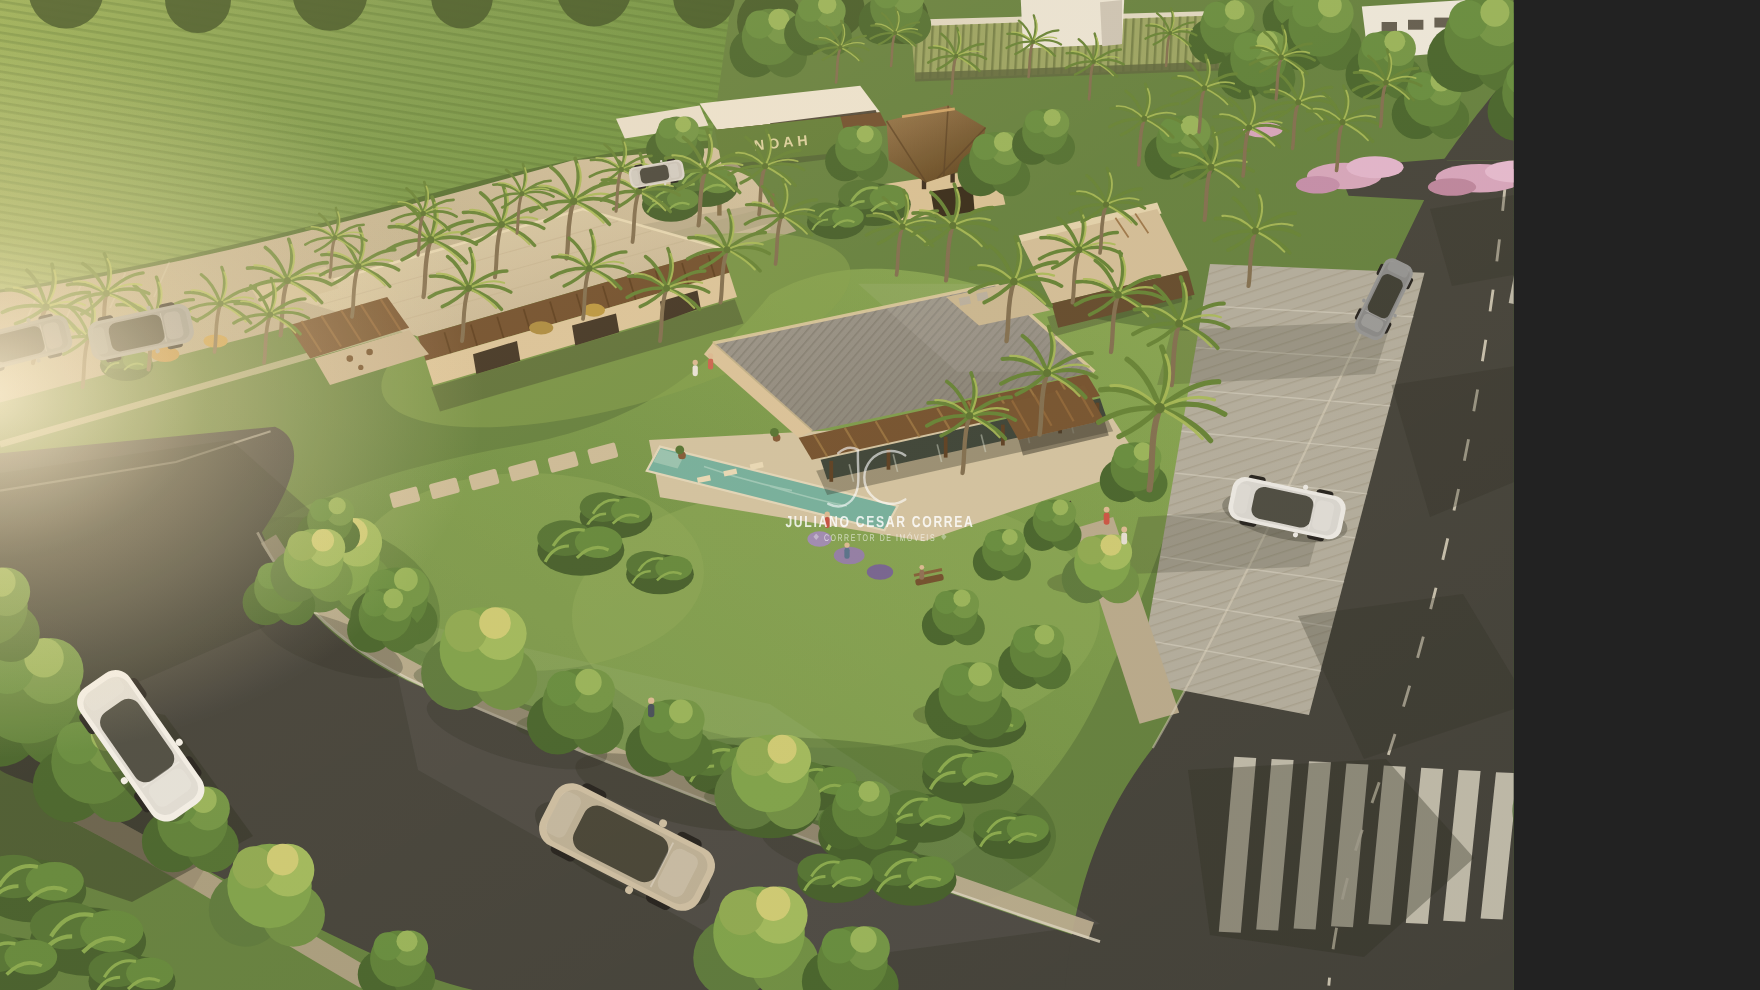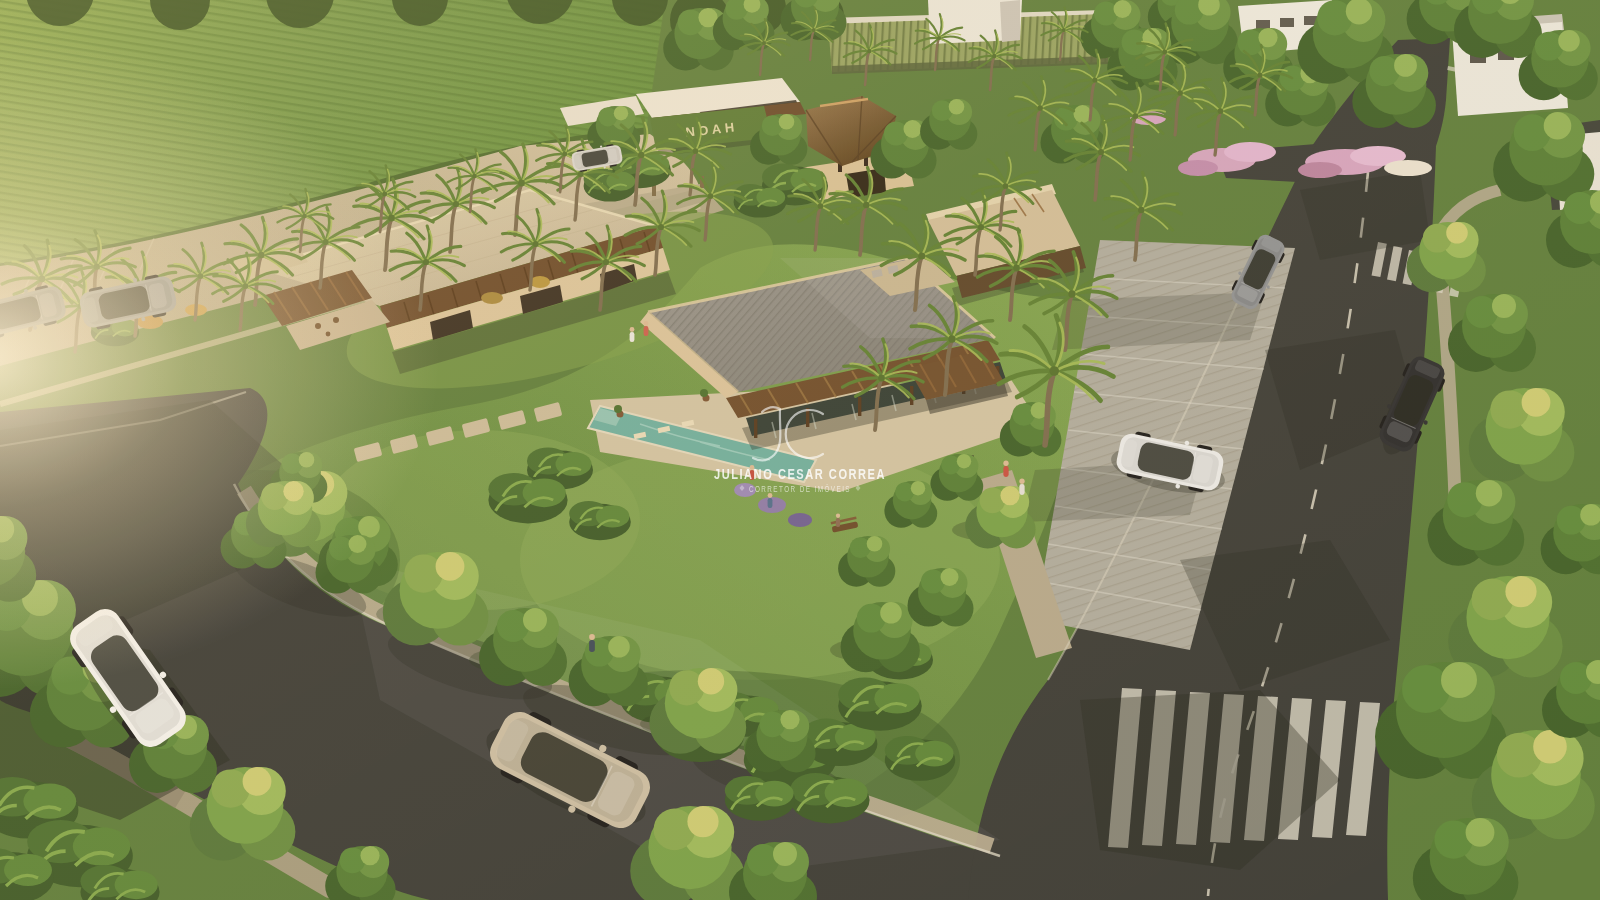--- a/index.html
+++ b/index.html
@@ -1,16 +1,16 @@
 <!DOCTYPE html>
 <html><head>
 <meta charset="utf-8">
 <style>
   html,body{margin:0;padding:0;background:#222;}
-  .stage{width:1600px;height:900px;position:relative;overflow:hidden;font-family:"Liberation Sans",sans-serif;}
+  .stage{width:1376px;height:900px;position:relative;overflow:hidden;font-family:"Liberation Sans",sans-serif;}
   svg{display:block;}
   text{font-family:"Liberation Sans",sans-serif;}
 </style>
 </head>
 <body>
 
 <div class="stage">
 <svg width="1600" height="900" viewBox="0 0 1600 900" xmlns="http://www.w3.org/2000/svg">
 <defs>
   <linearGradient id="gField" x1="0" y1="0" x2="1" y2="0.25">

